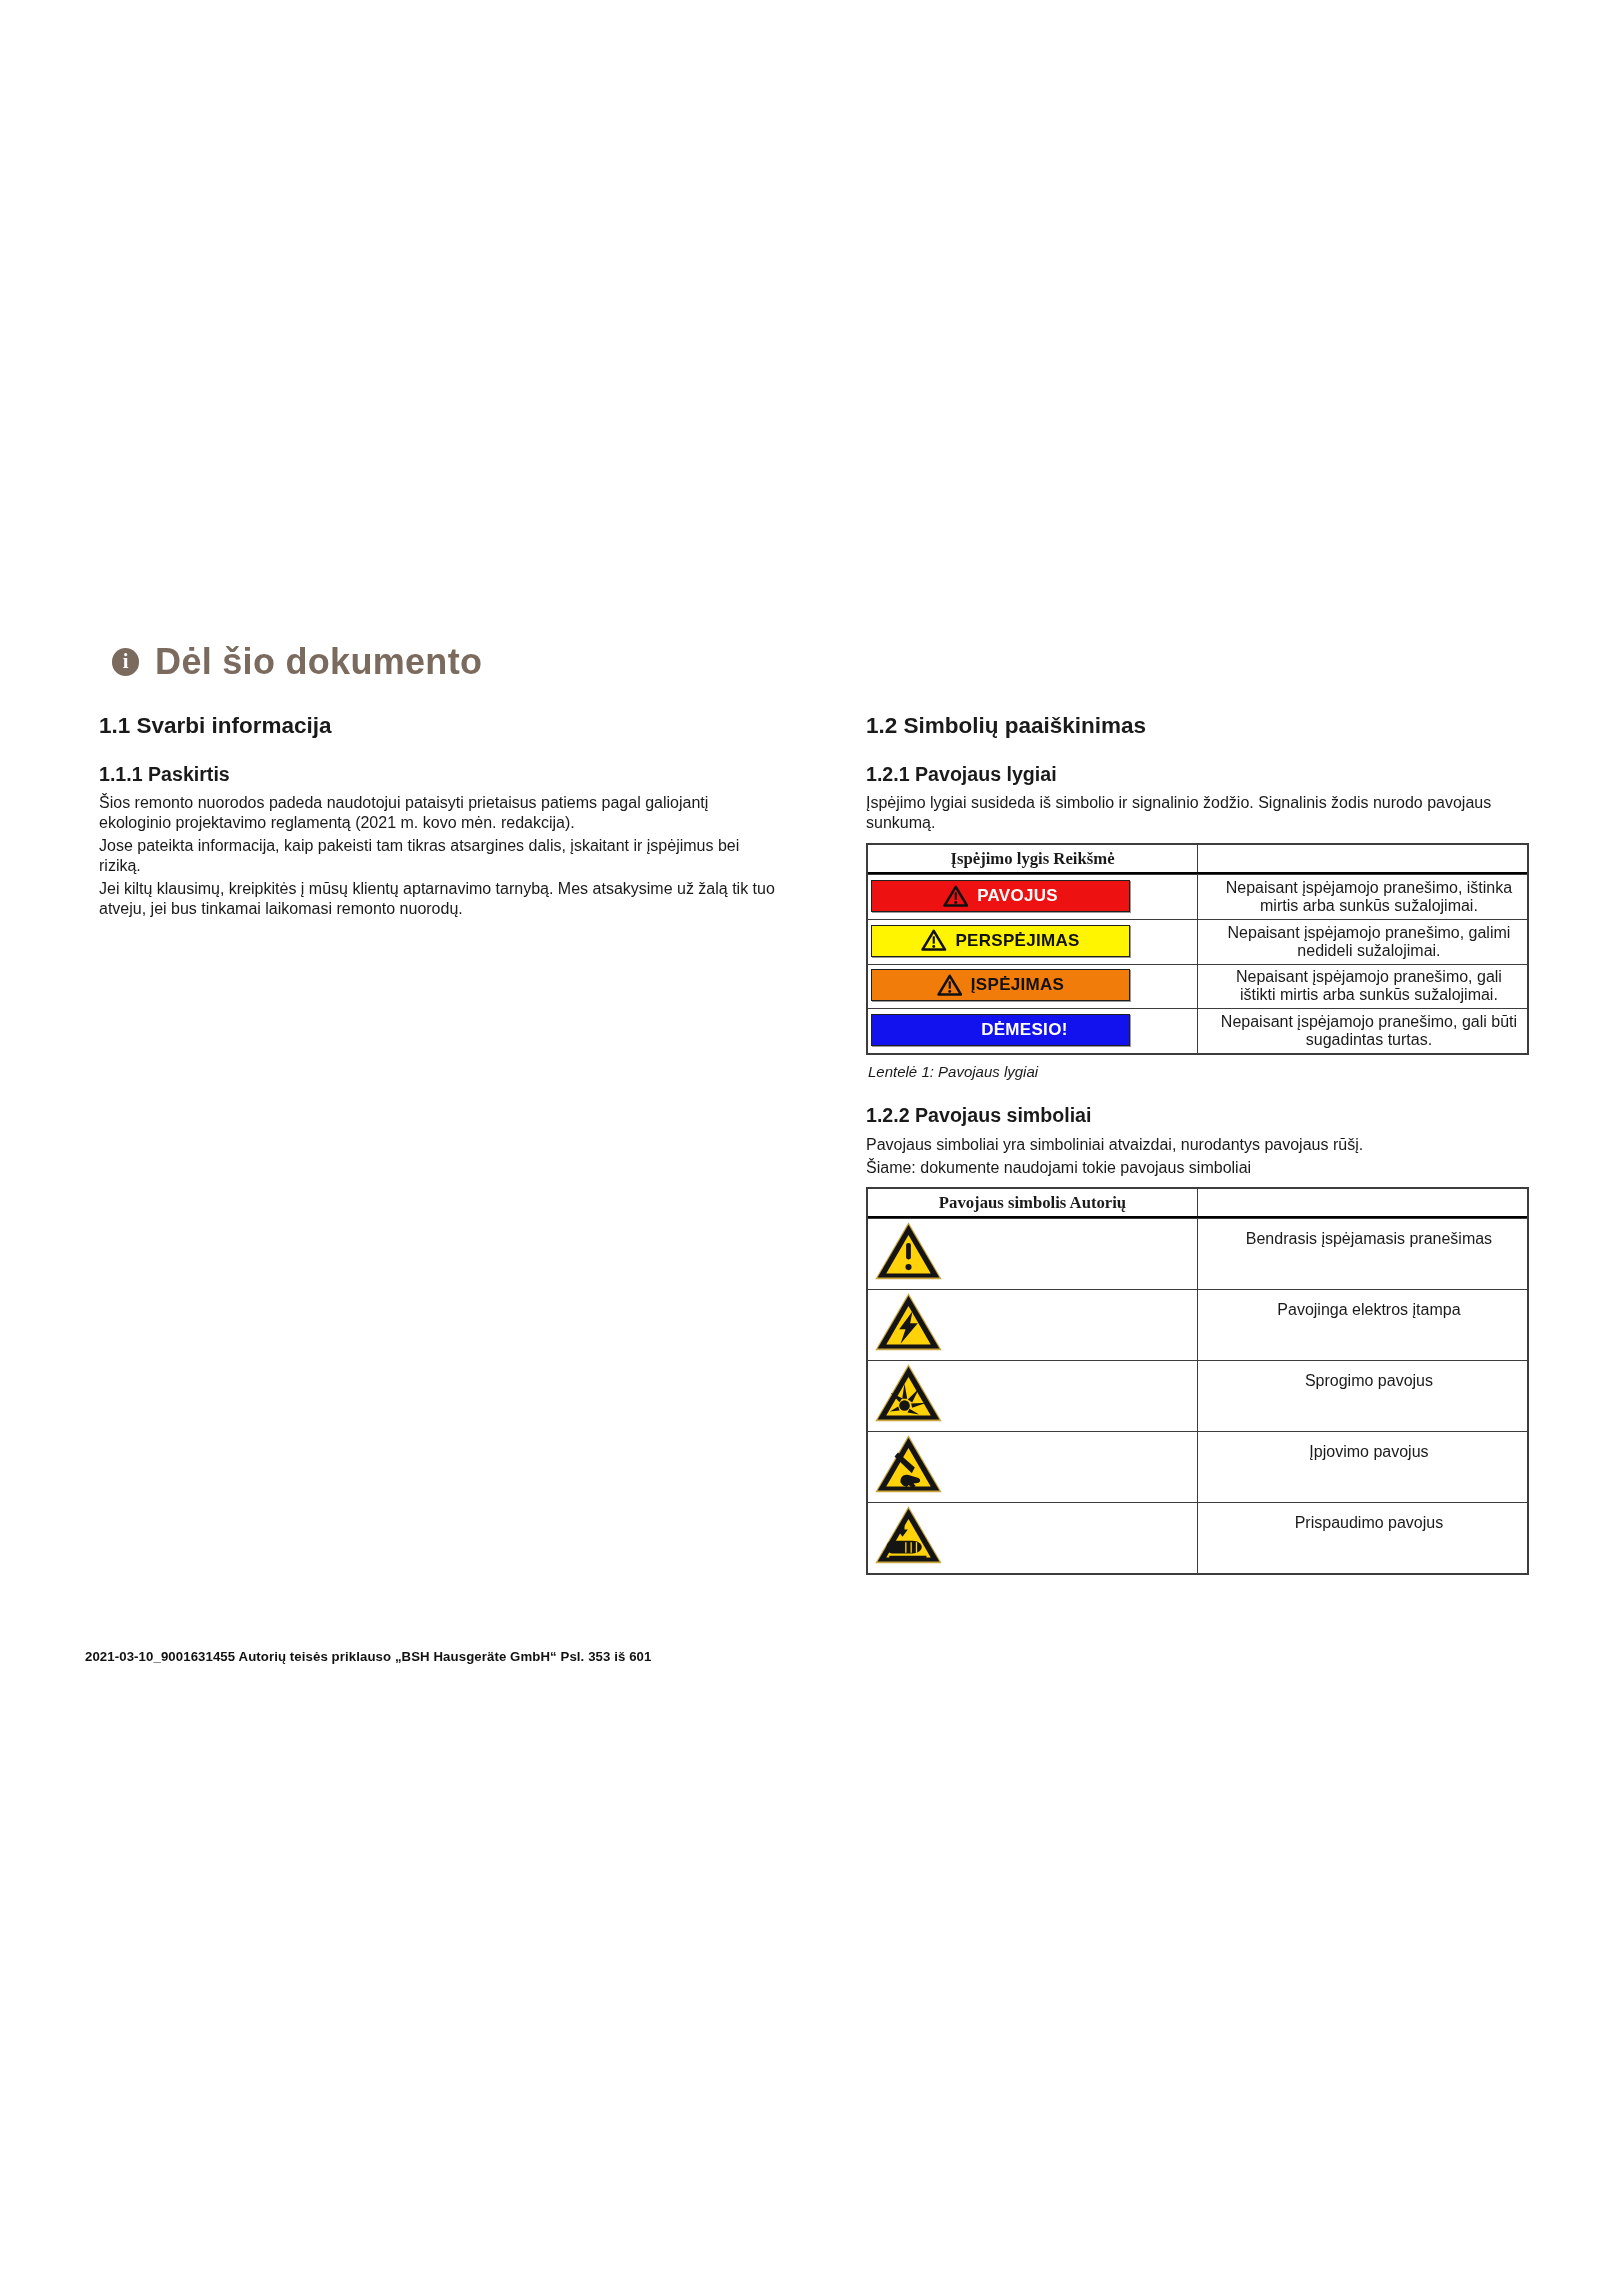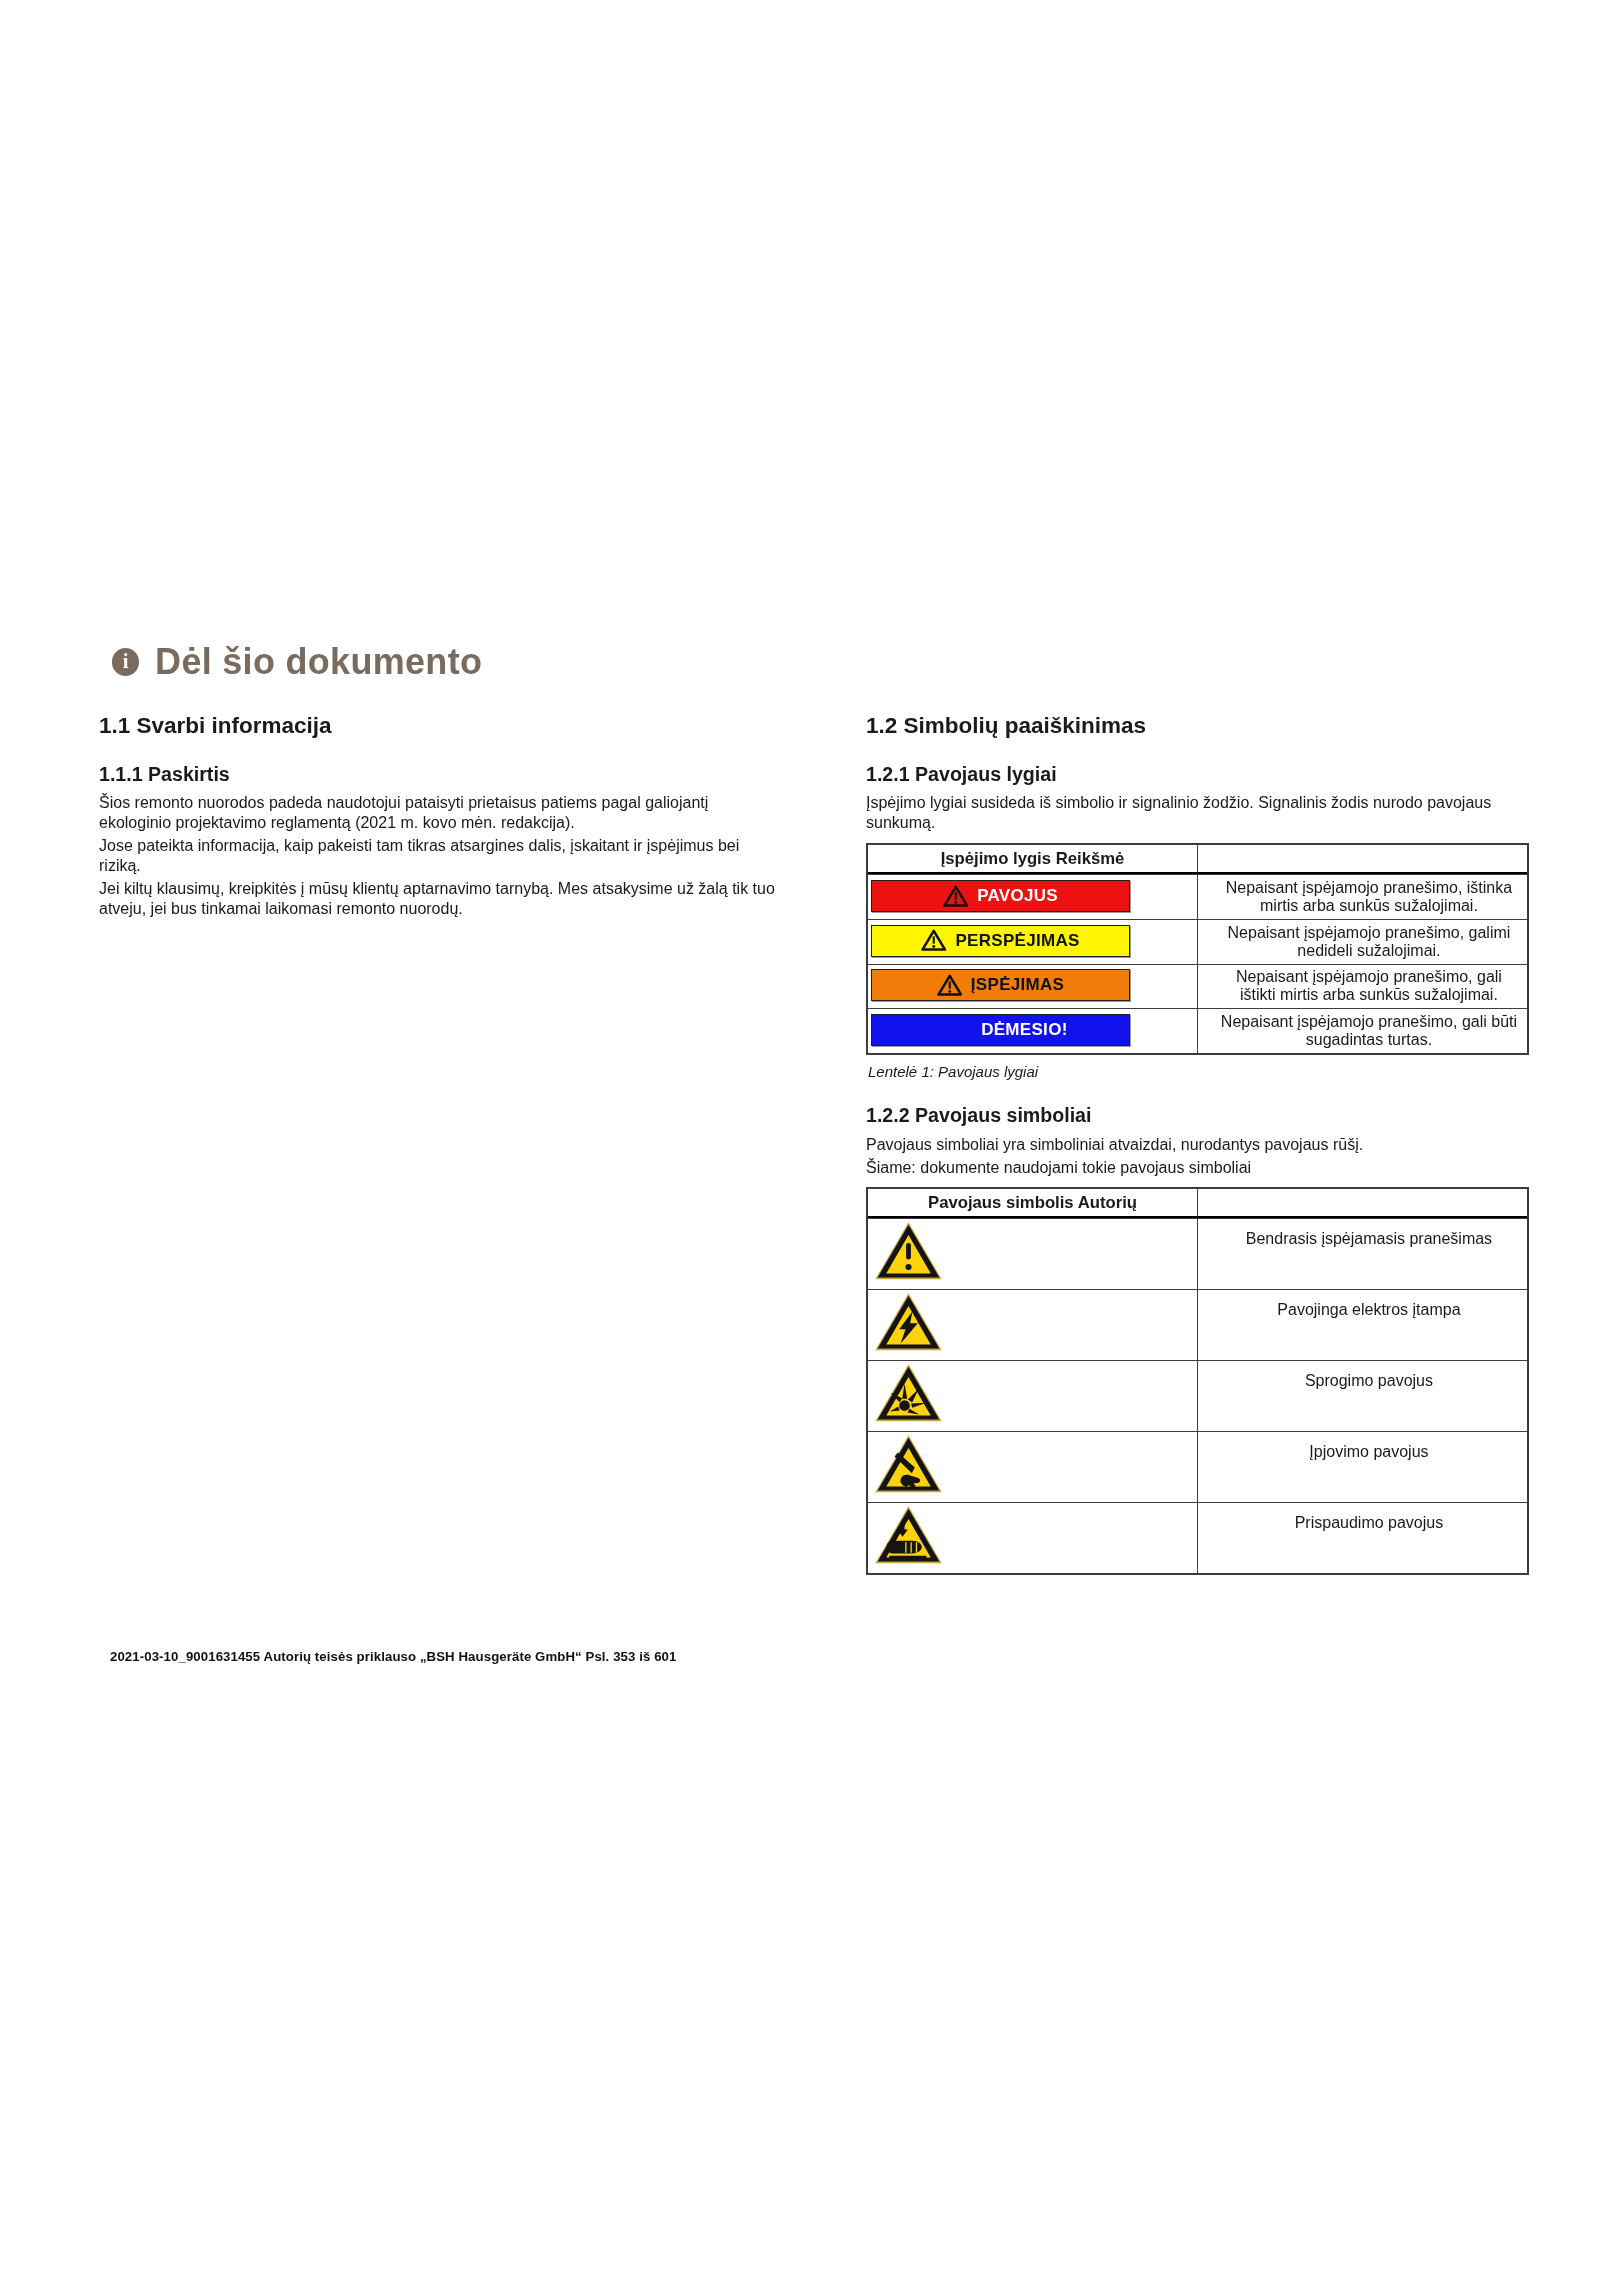--- a/index.html
+++ b/index.html
@@ -40,20 +40,21 @@
   
   .tbl {
     width: 100%;
     border: 2px solid #3c3c3c;
     background: #fff;
     margin-top: 9.8px;
   }
   .tbl-head {
     display: grid; grid-template-columns: 330px 1fr;
     border-bottom: 2.9px solid #000;
+    font-family: Liberation Serif, serif;
   }
   .tbl-head .hcell {
     font-weight: bold; font-size: 16.7px; text-align: center;
     padding: 3.9px 2px 2.9px 2px;
   }
   .tbl-head .hcell.first { border-right: 1px solid #3c3c3c; }
   .trow {
     display: grid; grid-template-columns: 330px 1fr;
     border-top: 1px solid #3c3c3c;
     gap: 11px;
@@ -74,21 +75,21 @@
 
   .tbl-caption { font-size: 15px; font-style: italic; margin: 7.8px 0 25.5px 2px; }
 
   
   .sym-row .cell-l { min-height: 70px; padding: 1px 0 1px 5.9px; }
   .sym-row .cell-r { padding-top: 11px; }
   .tri { display: block; }
 
   
   .footer {
-    position: absolute; left: 110px; top: 1649px;
+    position: absolute; left: 85px; top: 1649px;
     font-size: 13.2px; font-weight: bold; color: #111;
     letter-spacing: 0.1px;
   }
 </style>
 </head>
 <body>
 
 <div class="title-row">
   <span class="info-icon">i</span>
   <span class="doc-title">Dėl šio dokumento</span>

